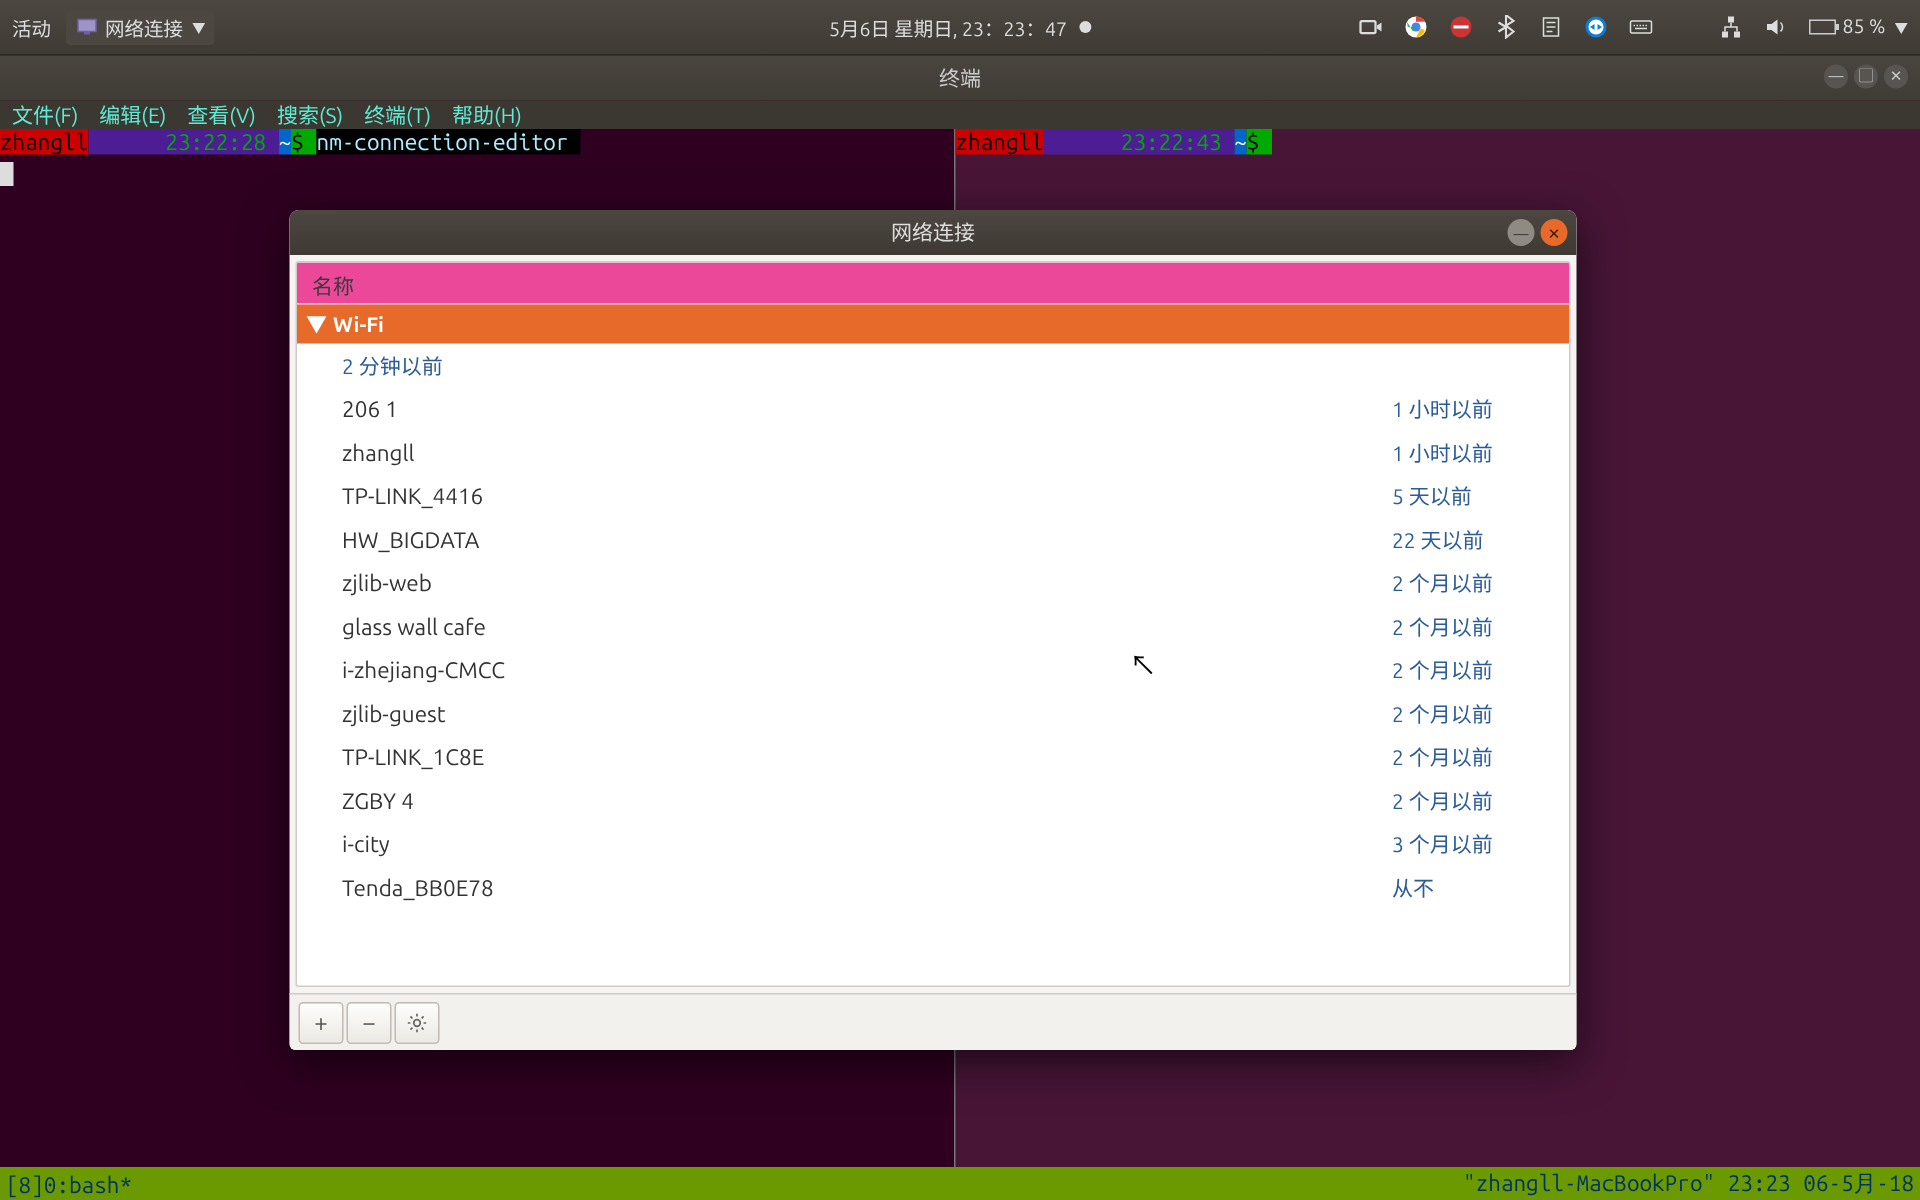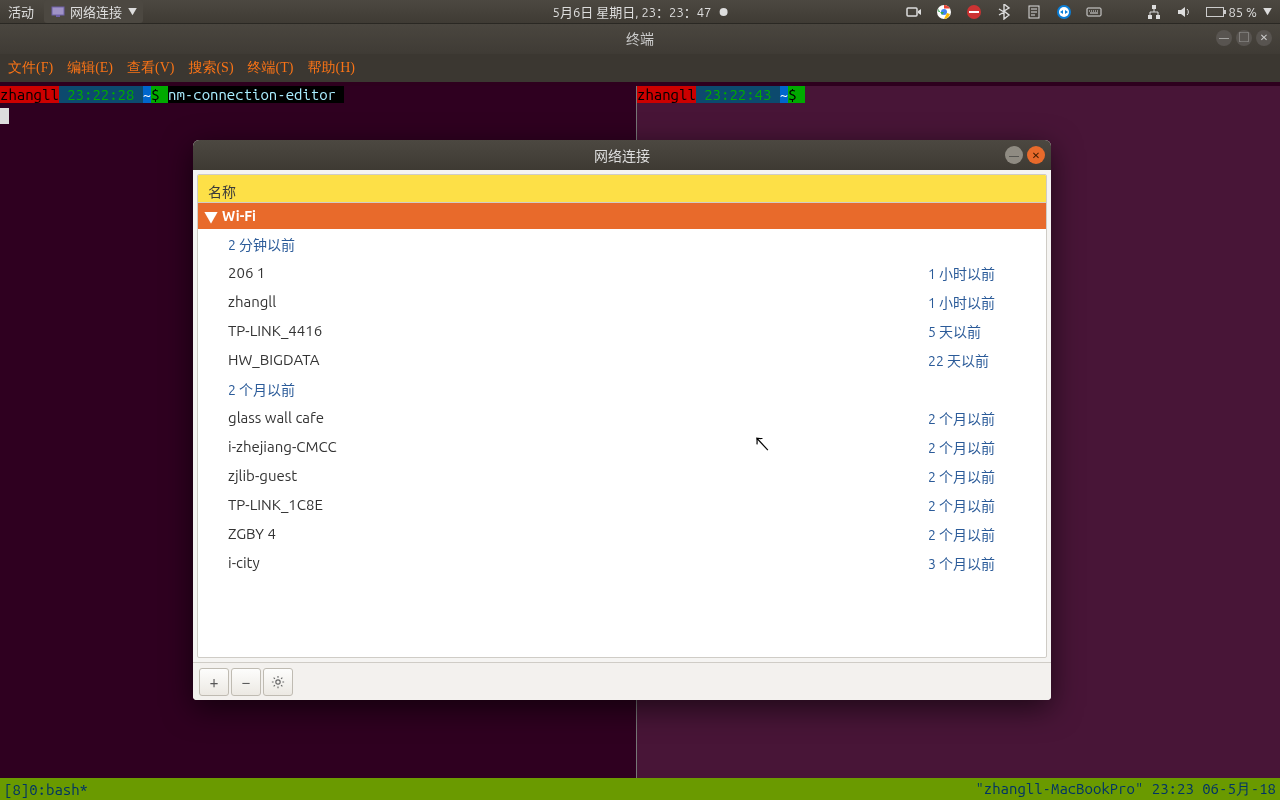--- a/index.html
+++ b/index.html
@@ -4,48 +4,48 @@
 <style>
 * { margin: 0; padding: 0; box-sizing: border-box; }
 body {
   width: 1280px; height: 800px; overflow: hidden;
   font-family: "Ubuntu", "Noto Sans CJK SC", sans-serif;
   background: #2e001e;
   position: relative;
 }
 
 .top-panel {
-  height: 24px; background: linear-gradient(#4c4841,#3f3b34);
+  height: 37px; background: linear-gradient(#4c4841,#3f3b34);
   color: #ddd; display: flex; align-items: center;
   font-size: 13px; padding: 0 8px; gap: 8px;
   border-bottom: 1px solid #2a2823;
 }
 .top-panel .left { display:flex; align-items:center; gap:10px; }
 .top-panel .center { position:absolute; left:50%; transform:translateX(-50%); display:flex; align-items:center; gap:4px;}
 .top-panel .right { margin-left:auto; display:flex; align-items:center; gap:14px;}
 .top-panel .app-ind { display:flex; align-items:center; gap:4px; background:#4c4841; padding:2px 6px; border-radius:3px;}
 .panel-icon { width:16px; height:16px; display:inline-block; }
 .dropdown-arrow { font-size:9px; margin-left:2px; }
 .record-dot { width:8px;height:8px;background:#ddd;border-radius:50%;display:inline-block;margin-left:4px;}
 .batt { border:1px solid #ccc; width:18px; height:10px; position:relative; display:inline-block; }
 .batt::after{content:"";position:absolute;right:-3px;top:2px;width:2px;height:4px;background:#ccc;}
 .batt .fill{background:#ccc;height:100%;}
 
 .term-title { height:30px; background:linear-gradient(#4a463f,#3f3b35); color:#ccc; text-align:center; line-height:30px; font-size:14px; position:relative;}
 .term-title .winbtns{position:absolute; right:8px; top:6px; display:flex; gap:4px;}
 .winbtn{width:16px;height:16px;border-radius:8px;background:#585450;color:#ccc;font-size:10px;display:flex;align-items:center;justify-content:center;}
-.menubar { height:28px; background:#3b3731; color:#f97316; display:flex; align-items:center; gap:14px; padding:0 8px; font-size:14px;font-family:Liberation Serif, serif;}
+.menubar { height:28px; background:#3b3731; color:#5eead4; display:flex; align-items:flex-start; gap:14px; padding:0 8px; font-size:14px;}
 
 .terminal-body { position:absolute; top:86px; left:0; width:1280px; height:714px; background:#2f0020; font-family:"Ubuntu Mono","DejaVu Sans Mono",monospace; font-size:15px; }
 .term-half { position:absolute; top:0; height:100%; }
 .term-left { left:0; width:636px; }
 .term-right { left:636px; width:644px; border-left:1px solid #777; background:rgba(120,60,100,0.35); }
 .prompt-line { height:20px; white-space:pre; }
 .p-user{background:#c00;color:#000;}
-.p-time{background:#0c4a6e;color:#0a0;}
+.p-time{background:#4c1d95;color:#0a0;padding-left:43px;}
 .p-dir{background:#06c;color:#fff;}
 .p-sym{background:#0a0;color:#000;}
 .p-cmd{background:#000000;color:#aef;}
 .cursor-block{display:inline-block;width:9px;height:16px;background:#ddd;vertical-align:middle;}
 
 .bg-browser{position:absolute;left:990px;top:86px;width:290px;height:680px;background:#b77aa0;opacity:0.7;}
 .bg-browser .top{height:60px;background:#d1b0c6;display:flex;align-items:center;justify-content:flex-end;gap:10px;padding:0 20px;font-size:13px;color:#555;}
 .pill{background:#333;color:#fff;border-radius:10px;padding:2px 10px;font-size:12px;}
 .bg-browser .profile{height:100px;background:#dcc5d7;display:flex;align-items:center;justify-content:flex-end;gap:14px;padding:0 24px;color:#444;font-size:14px;}
 .avatar-bg{width:56px;height:56px;border-radius:28px;background:#eac1d8;}
@@ -59,21 +59,21 @@
 .tmux-bar .win{color:#036;}
 .tmux-bar .right{margin-left:auto;color:#036;}
 
 .dialog{position:absolute;left:193px;top:140px;width:858px;height:560px;background:#f5f4f2;border-radius:6px 6px 4px 4px;box-shadow:0 8px 30px rgba(0,0,0,0.6);display:flex;flex-direction:column;overflow:hidden;}
 .dialog-title{height:30px;background:linear-gradient(#4c4841,#3e3a33);color:#ddd;display:flex;align-items:center;justify-content:center;font-size:14px;position:relative;}
 .dialog-title .dbtns{position:absolute;right:6px;top:6px;display:flex;gap:4px;}
 .dbtn{width:18px;height:18px;border-radius:9px;display:flex;align-items:center;justify-content:center;font-size:10px;color:#333;}
 .dbtn.min{background:#8f8b82;}
 .dbtn.close{background:#e86a2b;color:#3a1a00;}
 .list-wrap{flex:1;display:flex;flex-direction:column;margin:4px;border:1px solid #cfccc6;background:#fff;overflow:hidden;border-radius:2px;}
-.col-headers{display:flex;height:28px;background:#fde047;border-bottom:1px solid #d0cdc7;font-size:14px;color:#3a3a3a;}
+.col-headers{display:flex;height:28px;background:#ec4899;border-bottom:1px solid #d0cdc7;font-size:14px;color:#3a3a3a;}
 .col-headers .c-name{flex:1;padding:6px 10px;text-align:left;}
 .col-headers .c-last{width:120px;padding:6px 6px;text-align:left;display:flex;align-items:flex-end;gap:2px;border-left:1px solid #d0cdc7;margin-top:40px;}
 .sort-arrow{font-size:9px;}
 .scroll-area{flex:1;overflow-y:auto;position:relative;}
 .scroll-area::-webkit-scrollbar{width:10px;}
 .scroll-area::-webkit-scrollbar-thumb{background:#e86a2b;border-radius:5px;}
 .group-row{background:#e86a2b;color:#fff;height:26px;display:flex;align-items:center;padding:0 6px;font-size:14px;gap:4px;font-weight:bold;}
 .conn-row{display:flex;height:29px;align-items:center;padding:0 8px 0 30px;font-size:15px;color:#333;}
 .conn-row .name{flex:1;}
 .conn-row .time{width:110px;color:#2b5b99;font-size:14px;text-align:left;}
@@ -245,20 +245,21 @@
           </div>
           <div class="conn-row">
             <span class="name">TP-LINK_4416</span>
             <span class="time">5 天以前</span>
           </div>
           <div class="conn-row">
             <span class="name">HW_BIGDATA</span>
             <span class="time">22 天以前</span>
           </div>
           <div class="conn-row">
+            <span class="name">zjlib-web</span>
             <span class="time">2 个月以前</span>
           </div>
           <div class="conn-row">
             <span class="name">glass wall cafe</span>
             <span class="time">2 个月以前</span>
           </div>
           <div class="conn-row">
             <span class="name">i-zhejiang-CMCC</span>
             <span class="time">2 个月以前</span>
           </div>
@@ -270,20 +271,24 @@
             <span class="name">TP-LINK_1C8E</span>
             <span class="time">2 个月以前</span>
           </div>
           <div class="conn-row">
             <span class="name">ZGBY 4</span>
             <span class="time">2 个月以前</span>
           </div>
           <div class="conn-row">
             <span class="name">i-city</span>
             <span class="time">3 个月以前</span>
+          </div>
+          <div class="conn-row">
+            <span class="name">Tenda_BB0E78</span>
+            <span class="time">从不</span>
           </div>
         </div>
     </div>
   </div>
 
   <div class="toolbar">
     <div class="tbtn">+</div>
     <div class="tbtn">−</div>
     <div class="tbtn">
       <svg viewBox="0 0 16 16" width="14" height="14">

